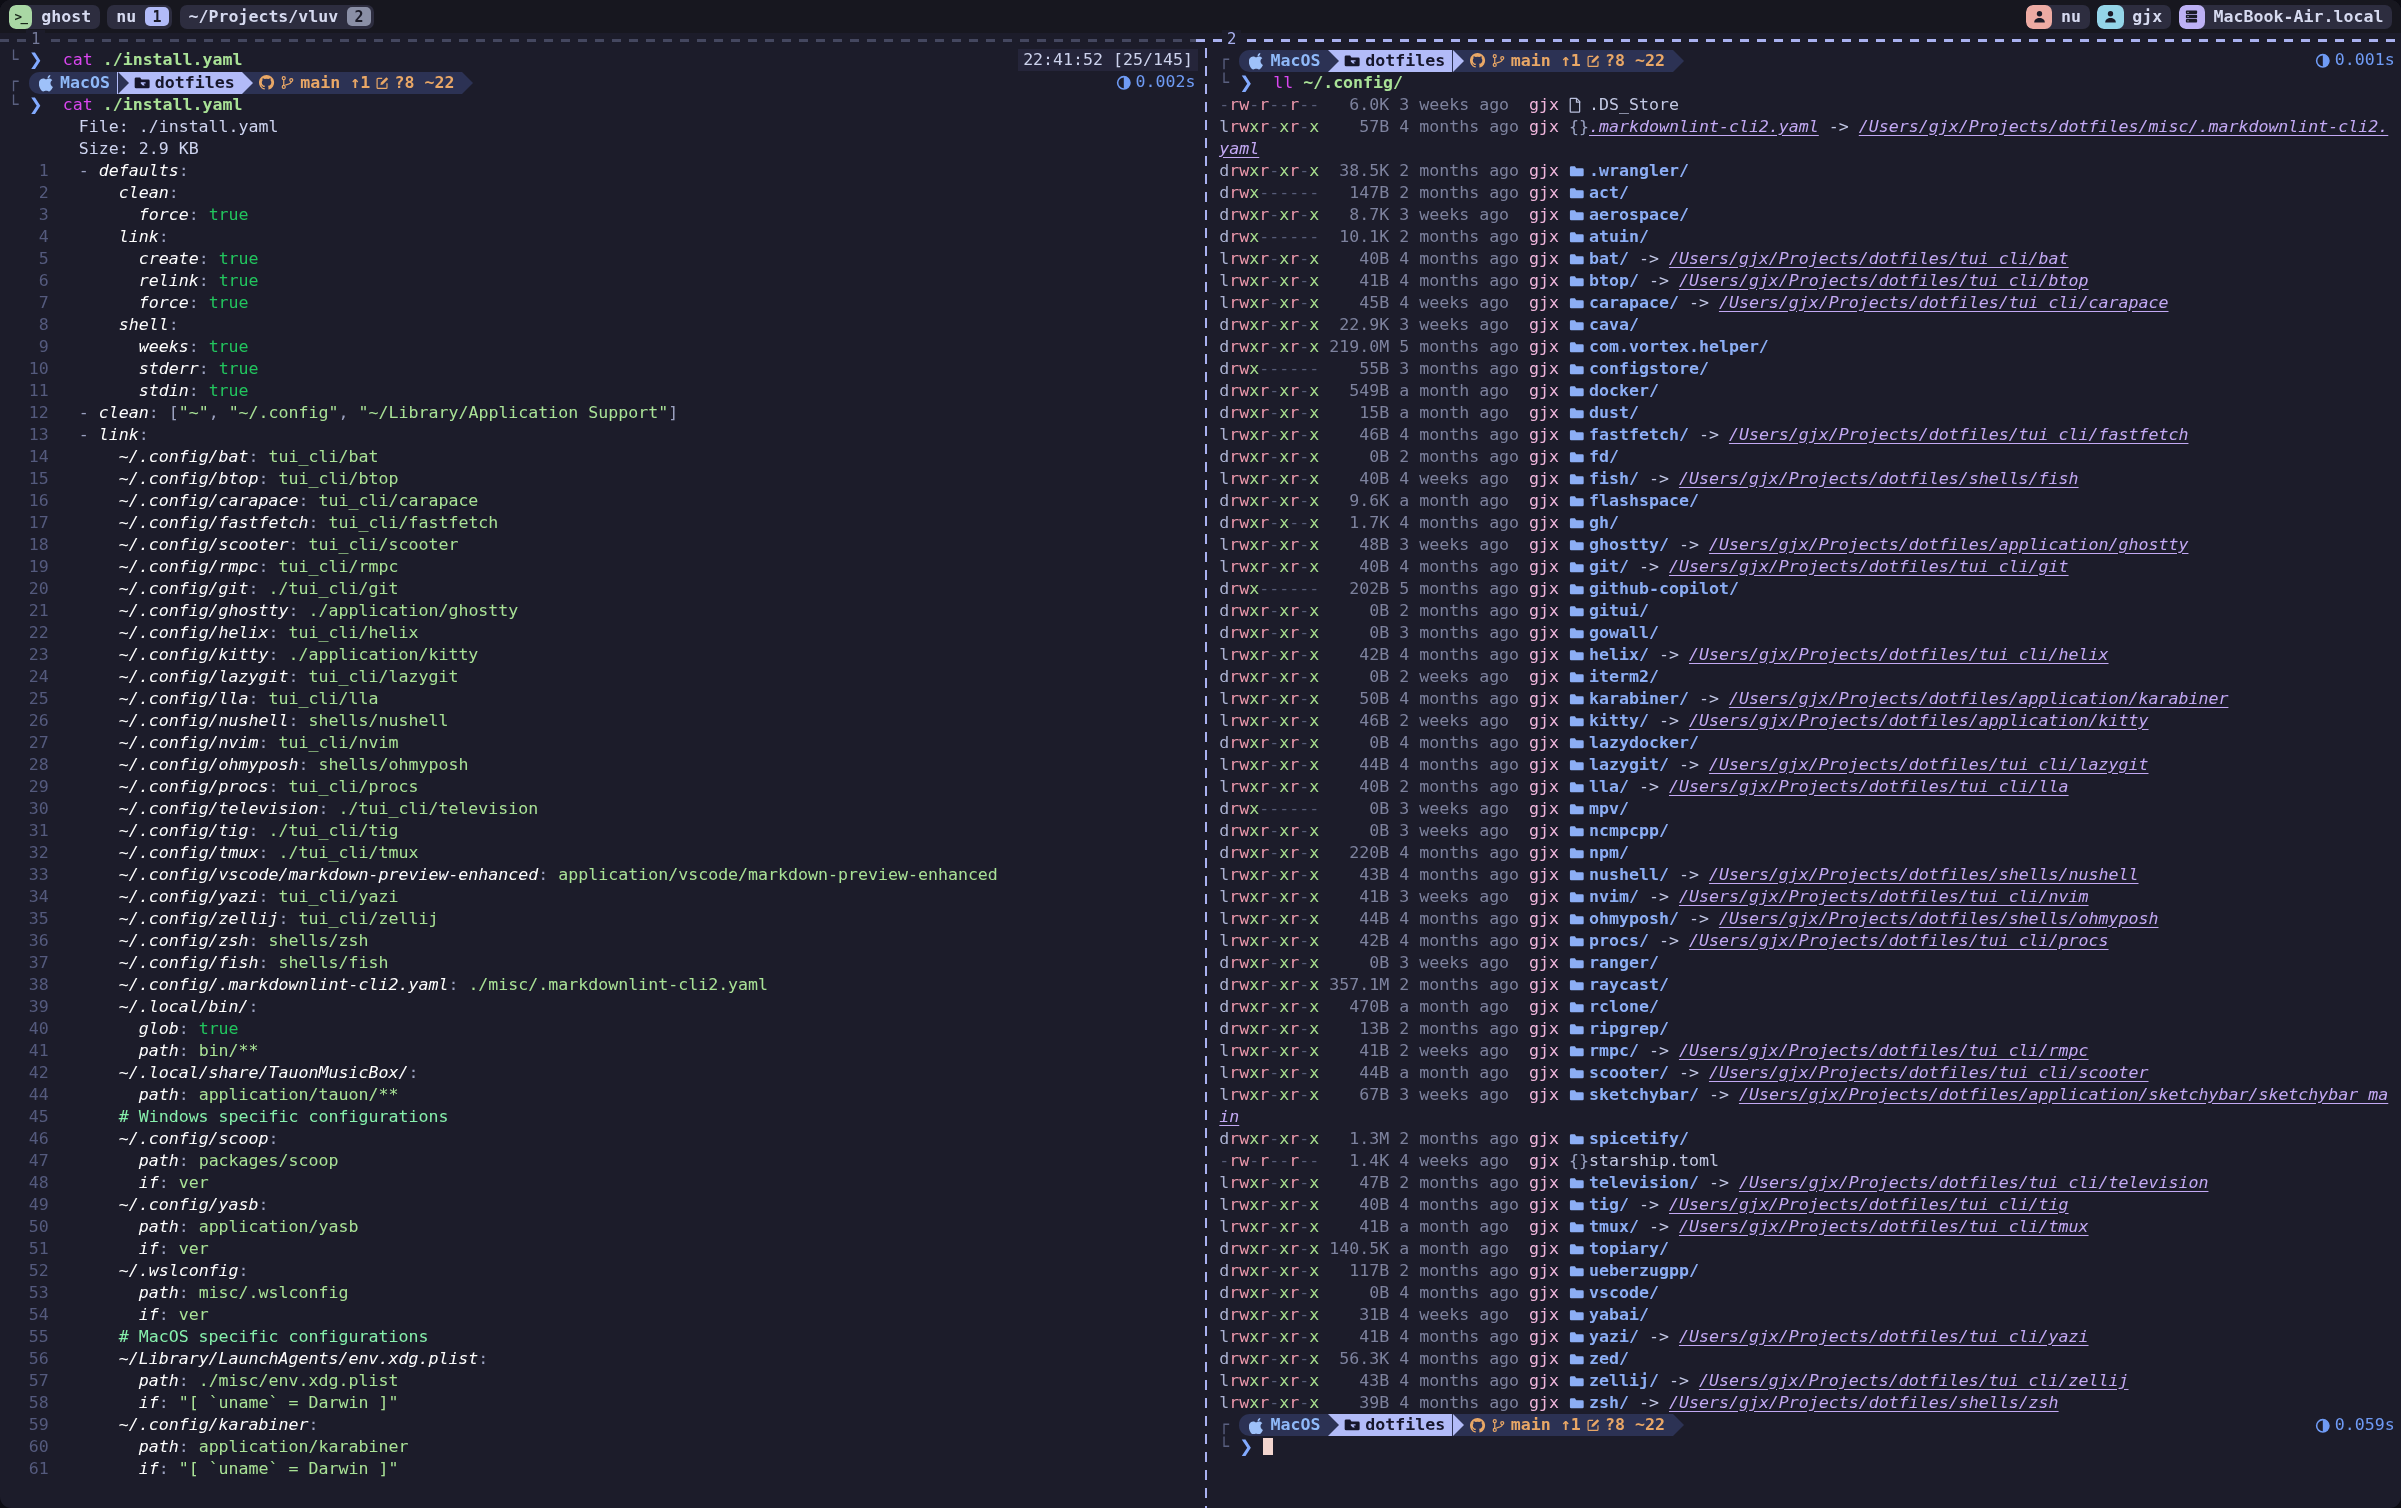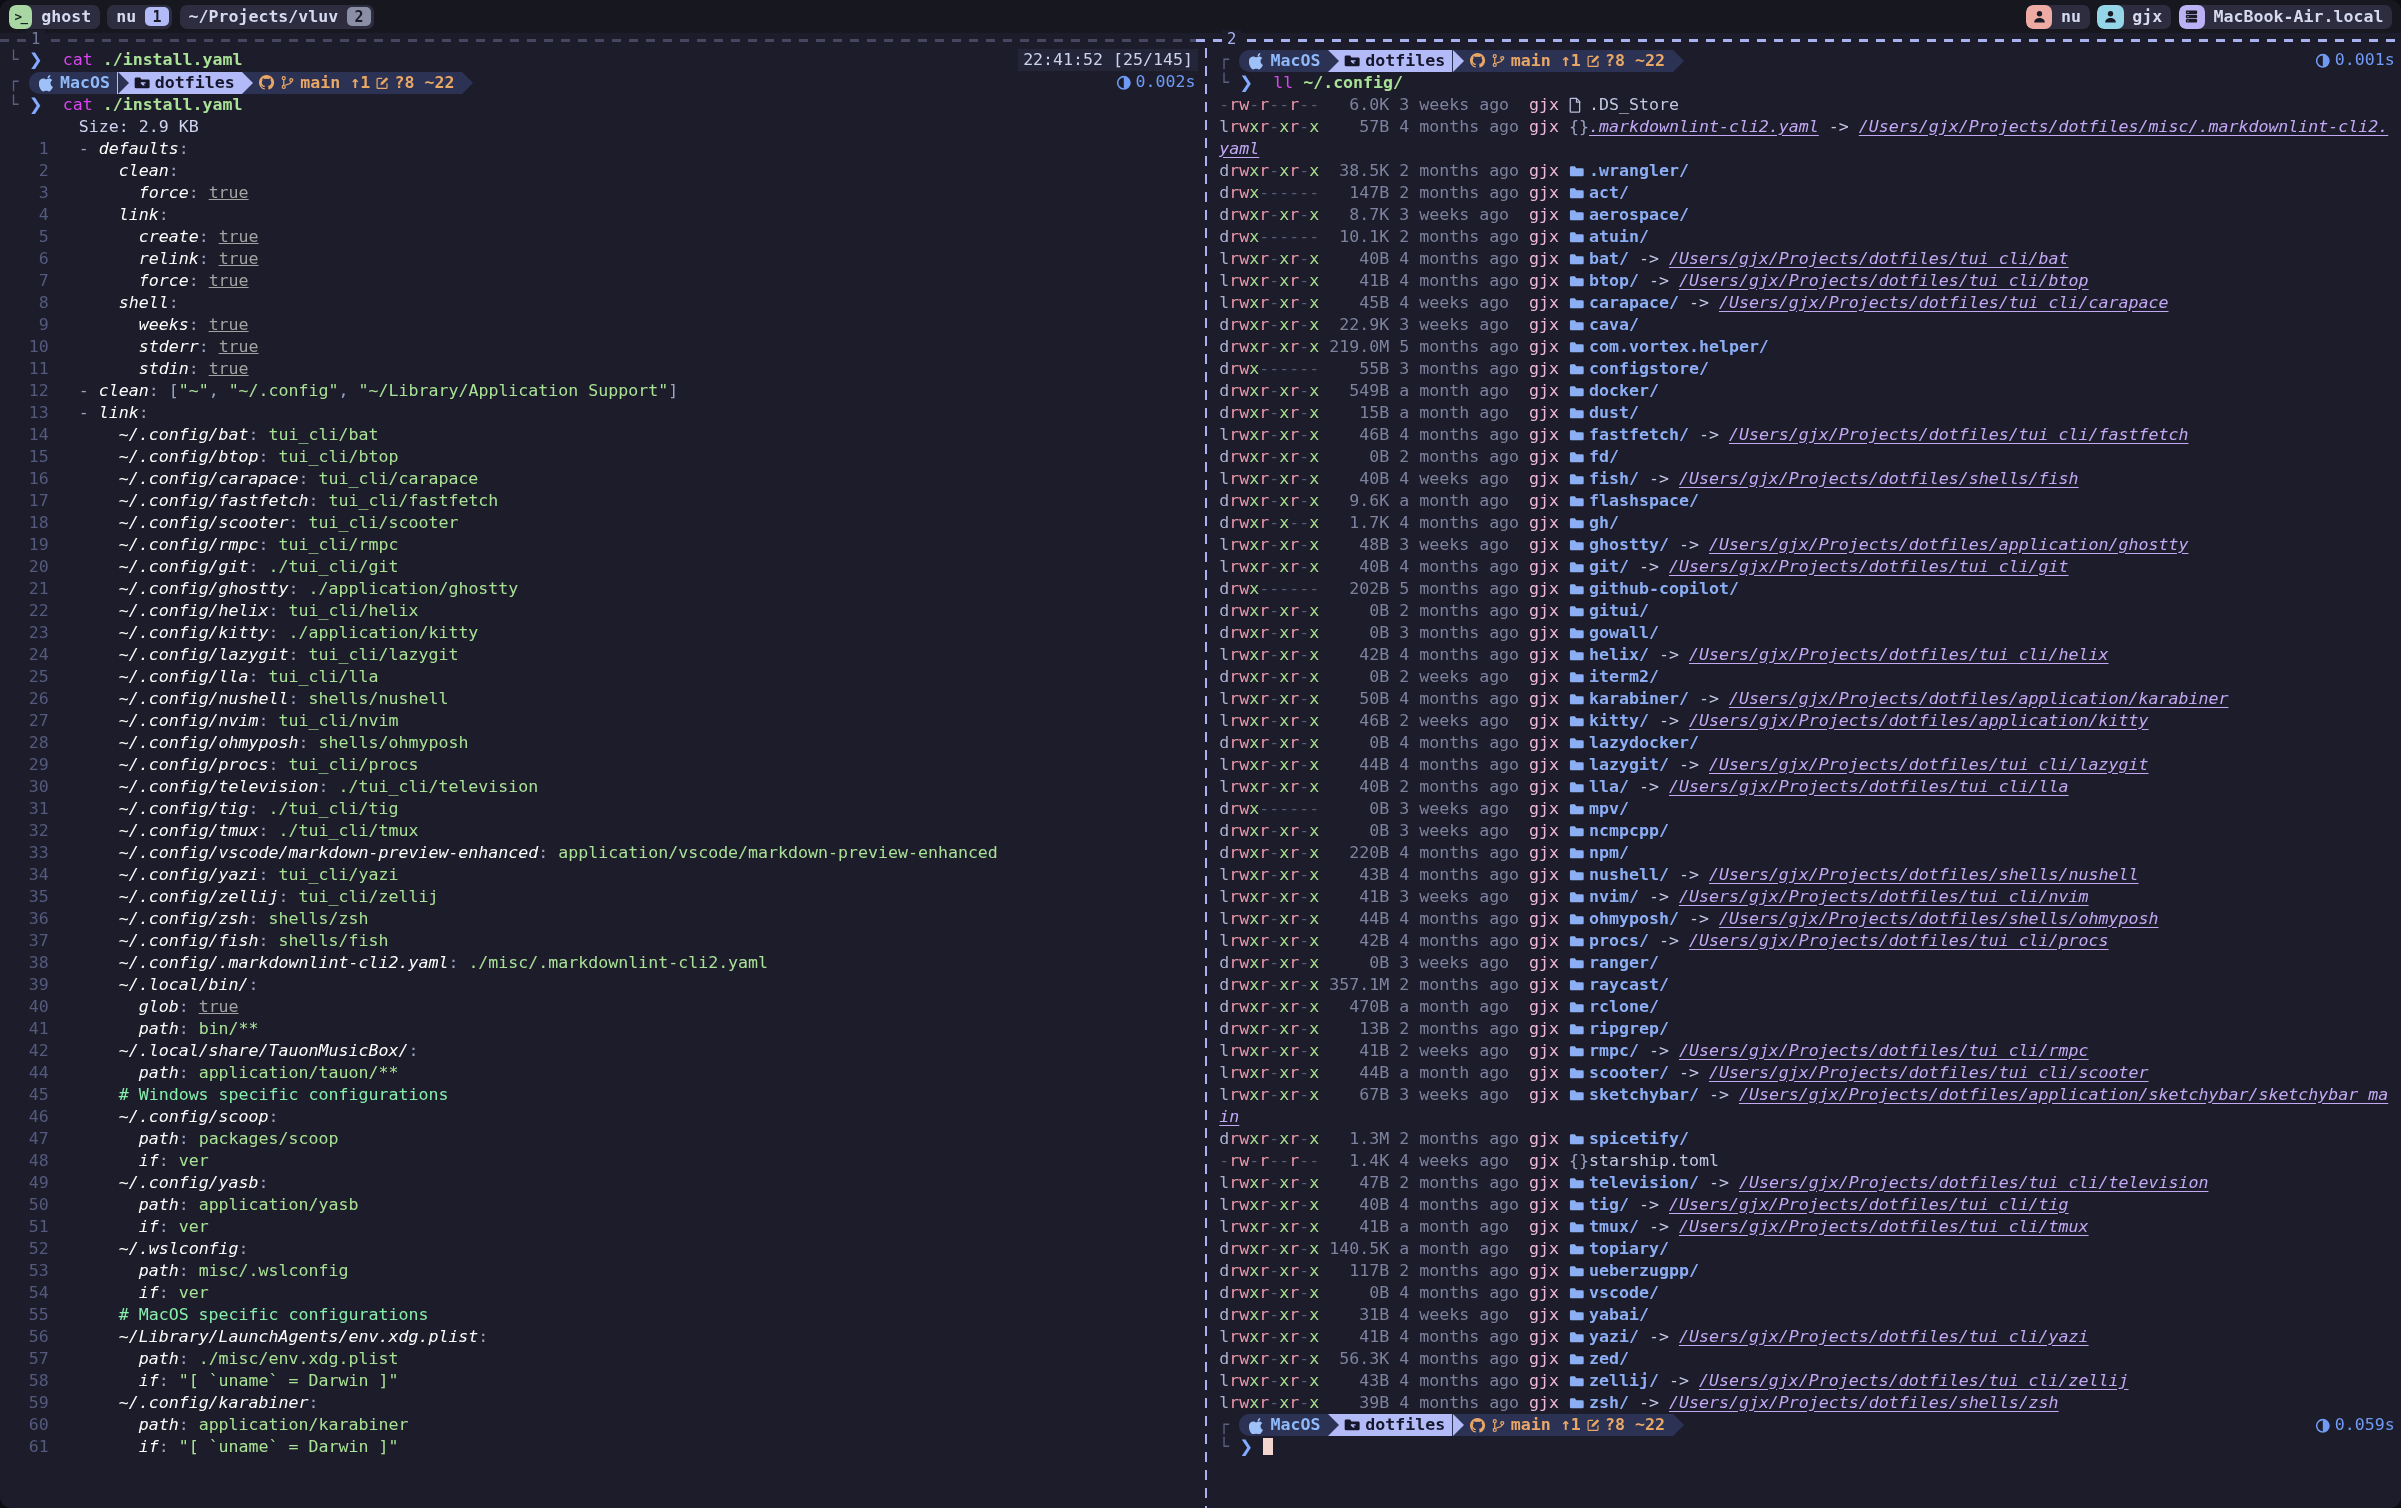--- a/index.html
+++ b/index.html
@@ -38,21 +38,21 @@
   .chev{color:#82aaff;font-family:"DejaVu Sans","DejaVu Sans Mono",monospace;}
   .cmd-bin{color:#d946ef;}
   .cmd-arg{color:#a9e296;font-weight:bold;}
   .timebox{background:#25253a;color:#ccd2ec;padding:0 5px;margin-right:3.8px;}
   .dur{color:#6f9bf5;margin-right:6.3px;display:inline-flex;align-items:center;gap:3.8px;}
   .fileinfo{color:#ced4f0;}
   .lnum{color:#545a7d;}
   
   .tk-k{color:#ffffff;font-style:italic;}
   .tk-s{color:#a9e296;}
-  .tk-b{color:#a3a3a3;text-decoration:underline;}
+  .tk-b{color:#22c55e;}
   .tk-p{color:#9ba1c0;}
   .tk-c{color:#86efac;}
   
   .plwrap{display:inline-flex;align-items:center;height:22px;vertical-align:middle;}
   .pseg{display:inline-flex;align-items:center;gap:5px;height:22px;padding:0 7.5px;font-weight:bold;white-space:pre;}
   .pseg.os{background:#2c3254;color:#8fb9f8;border-radius:10.6px 0 0 10.6px;padding-left:10px;}
   .pseg.dir{background:#b2bbf8;color:#16162b;}
   .pseg.git{background:#2c3254;color:#e9a766;}
   .parr{width:0;height:0;border-top:11px solid transparent;border-bottom:11px solid transparent;border-left:11.3px solid transparent;}
   
@@ -169,20 +169,21 @@
                     <path d="M12 4H5a1.5 1.5 0 0 0-1.5 1.5V19A1.5 1.5 0 0 0 5 20.5h13.5A1.5 1.5 0 0 0 20 19v-7"></path>
                     <path d="M9 15l1-4 9-9 3 3-9 9z" fill="#e9a766" stroke="none"></path>
                   </svg></span><span>?8 ~22</span></span><span class="parr" style="border-left-color: rgb(44, 50, 84);"></span></span></span>
         <span class="grow"></span>
         <span class="dur"><span class="half-icon"><span style="display: inline-flex; align-items: center; vertical-align: middle;"><svg width="15.6" height="15.6" viewBox="0 0 24 24">
                   <circle cx="12" cy="12" r="9.5" fill="none" stroke="#6f9bf5" stroke-width="2.4"></circle>
                   <path d="M12 2.5a9.5 9.5 0 0 1 0 19z" fill="#6f9bf5"></path>
                 </svg></span></span><span>0.002s</span></span>
       </div>
       <div class="tline"><span class="br">└</span><span> </span><span class="chev">❯</span><span>  </span><span class="cmd-bin">cat</span><span> </span><span class="cmd-arg">./install.yaml</span></div>
+      <div class="tline fileinfo"><span>       </span><span>File: ./install.yaml</span></div>
       <div class="tline fileinfo"><span>       </span><span>Size: 2.9 KB</span></div>
       <div id="yaml-list">
           <div class="tline"><span class="lnum">   1   </span><span class="tk-p">- </span><span class="tk-k">defaults</span><span class="tk-p">:</span></div>
           <div class="tline"><span class="lnum">   2   </span><span class="tk-p">    </span><span class="tk-k">clean</span><span class="tk-p">:</span></div>
           <div class="tline"><span class="lnum">   3   </span><span class="tk-p">      </span><span class="tk-k">force</span><span class="tk-p">: </span><span class="tk-b">true</span></div>
           <div class="tline"><span class="lnum">   4   </span><span class="tk-p">    </span><span class="tk-k">link</span><span class="tk-p">:</span></div>
           <div class="tline"><span class="lnum">   5   </span><span class="tk-p">      </span><span class="tk-k">create</span><span class="tk-p">: </span><span class="tk-b">true</span></div>
           <div class="tline"><span class="lnum">   6   </span><span class="tk-p">      </span><span class="tk-k">relink</span><span class="tk-p">: </span><span class="tk-b">true</span></div>
           <div class="tline"><span class="lnum">   7   </span><span class="tk-p">      </span><span class="tk-k">force</span><span class="tk-p">: </span><span class="tk-b">true</span></div>
           <div class="tline"><span class="lnum">   8   </span><span class="tk-p">    </span><span class="tk-k">shell</span><span class="tk-p">:</span></div>

